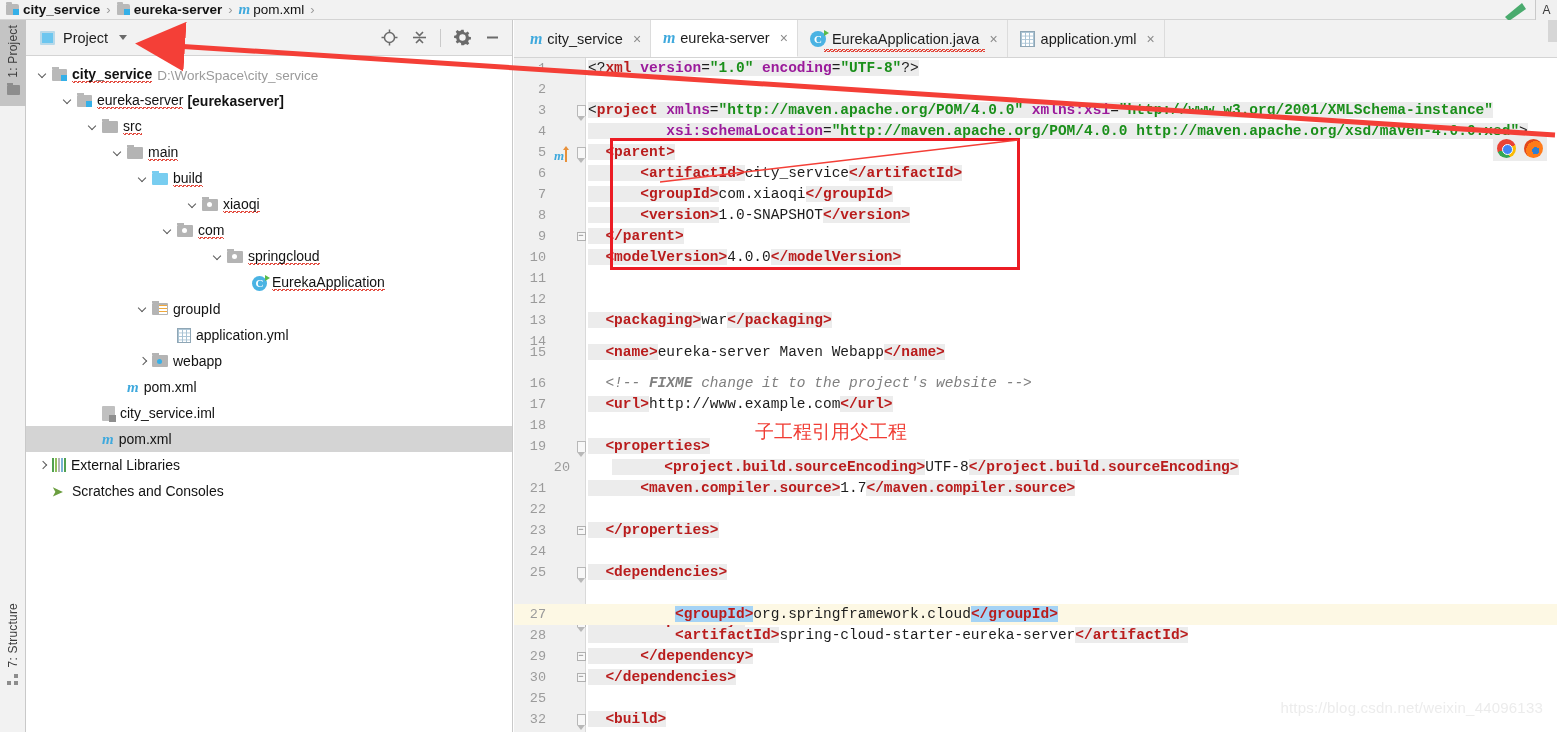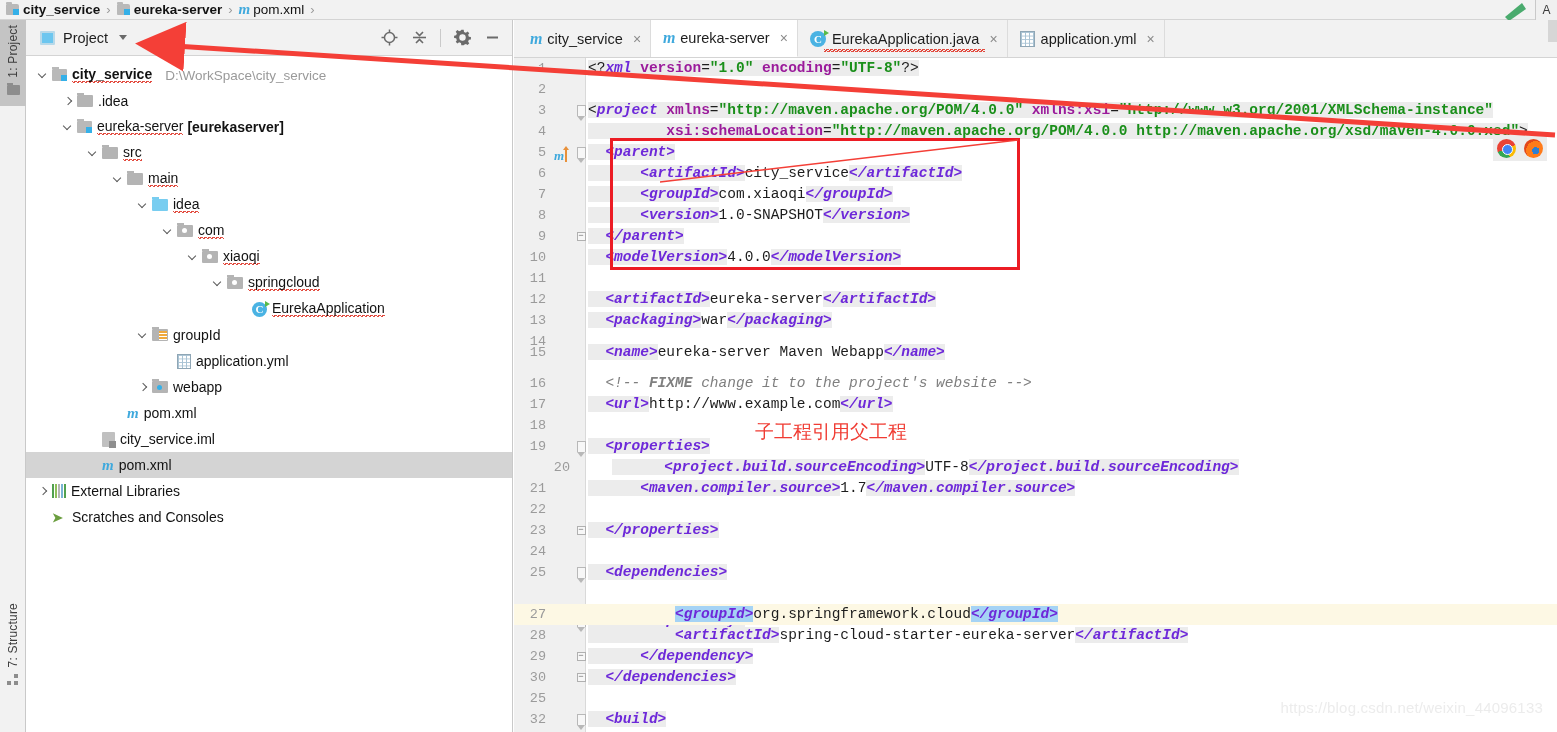--- a/index.html
+++ b/index.html
@@ -143,21 +143,21 @@
   .chev::before {
     content: ""; position: absolute; left: 1px; top: 1px;
     width: 5px; height: 5px;
     border-right: 1.7px solid #5a5a5a;
     border-bottom: 1.7px solid #5a5a5a;
     transform: rotate(-45deg);
   }
   .chev.down::before { transform: rotate(45deg); left: 0px; top: 0px; }
   .tlabel { color: #121212; }
   .tlabel.bold { font-weight: bold; }
-  .tpath { color: #9a9a9a; margin-left: 13px; font-size: 13.5px; }
+  .tpath { color: #9a9a9a; margin-left: 5px; font-size: 13.5px; }
   .tsuffix { font-weight: bold; color: #121212; margin-left: 4px; }
   .ico { flex: none; display: inline-block; margin-right: 5px; position: relative; }
 
   .ico-folder-mod { width: 15px; height: 12px; background: #b9b9b9; border-radius: 1px; }
   .ico-folder-mod::before {
     content: ""; position: absolute; left: 0; top: -2px; width: 7px; height: 2px; background: #b9b9b9;
   }
   .ico-folder-mod::after {
     content: ""; position: absolute; right: 0; bottom: 0; width: 6px; height: 6px; background: #35b0e8;
   }
@@ -319,21 +319,21 @@
   }
   .line.cur { background: #fdf8e4; }
   .ln {
     position: absolute; left: 0; width: 32px; text-align: right;
     color: #9b9b9b; font-size: 13.5px; font-family: "Liberation Mono", monospace;
   }
   .code {
     position: absolute; left: 74px; white-space: pre;
   }
   .hl-bg { background: #ececec; }
-  .t-tag { color: #6d28d9; font-weight: bold; font-style: italic; }
+  .t-tag { color: #b91c1c; font-weight: bold; }
   .t-attr { color: #9b1b9b; font-weight: bold; }
   .t-val { color: #1a8f1a; font-weight: bold; }
   .t-txt { color: #1d1d1d; }
   .t-cmt { color: #7f7f7f; font-style: italic; }
   .t-cmt-b { color: #7f7f7f; font-style: italic; font-weight: bold; }
   .t-punct { color: #1d1d1d; }
   .sel { background: #a5d3f5; }
   .fold-icon {
     position: absolute; left: 62px; width: 10px; height: 21px;
     display: flex; align-items: center; justify-content: center;
@@ -524,28 +524,20 @@
           <span class="tw">
             <span class="chev down"></span>
           </span>
           <span class="ico ico-folder-mod"></span>
           <span class="tlabel bold squiggle">city_service</span>
           <span class="tpath">D:\WorkSpace\city_service</span>
         </div>
         <div class="trow">
           <span style="display: inline-block; flex: 0 0 auto; width: 33px;"></span>
           <span class="tw">
-            <span class="chev"></span>
-          </span>
-          <span class="ico ico-folder-gray"></span>
-          <span class="tlabel">.idea</span>
-        </div>
-        <div class="trow">
-          <span style="display: inline-block; flex: 0 0 auto; width: 33px;"></span>
-          <span class="tw">
             <span class="chev down"></span>
           </span>
           <span class="ico ico-folder-mod"></span>
           <span class="tlabel squiggle">eureka-server</span>
           <span class="tsuffix">[eurekaserver]</span>
         </div>
         <div class="trow">
           <span style="display: inline-block; flex: 0 0 auto; width: 58px;"></span>
           <span class="tw">
             <span class="chev down"></span>
@@ -560,37 +552,37 @@
           </span>
           <span class="ico ico-folder-gray"></span>
           <span class="tlabel squiggle">main</span>
         </div>
         <div class="trow">
           <span style="display: inline-block; flex: 0 0 auto; width: 108px;"></span>
           <span class="tw">
             <span class="chev down"></span>
           </span>
           <span class="ico ico-folder-blue"></span>
-          <span class="tlabel squiggle">idea</span>
+          <span class="tlabel squiggle">build</span>
+        </div>
+        <div class="trow">
+          <span style="display: inline-block; flex: 0 0 auto; width: 158px;"></span>
+          <span class="tw">
+            <span class="chev down"></span>
+          </span>
+          <span class="ico ico-folder-pkg"></span>
+          <span class="tlabel squiggle">xiaoqi</span>
         </div>
         <div class="trow">
           <span style="display: inline-block; flex: 0 0 auto; width: 133px;"></span>
           <span class="tw">
             <span class="chev down"></span>
           </span>
           <span class="ico ico-folder-pkg"></span>
           <span class="tlabel squiggle">com</span>
-        </div>
-        <div class="trow">
-          <span style="display: inline-block; flex: 0 0 auto; width: 158px;"></span>
-          <span class="tw">
-            <span class="chev down"></span>
-          </span>
-          <span class="ico ico-folder-pkg"></span>
-          <span class="tlabel squiggle">xiaoqi</span>
         </div>
         <div class="trow">
           <span style="display: inline-block; flex: 0 0 auto; width: 183px;"></span>
           <span class="tw">
             <span class="chev down"></span>
           </span>
           <span class="ico ico-folder-pkg"></span>
           <span class="tlabel squiggle">springcloud</span>
         </div>
         <div class="trow">
@@ -689,21 +681,21 @@
           <div class="line" style="top: 21px; position: absolute; left: 0px; right: 0px;"><span class="ln">2</span><span class="code"></span></div>
           <div class="line" style="top: 42px; position: absolute; left: 0px; right: 0px;"><span class="ln">3</span><span class="fold-icon"><span class="fold-v"></span></span><span class="code"><span class="t-punct hl-bg">&lt;</span><span class="t-tag hl-bg">project</span><span class="t-punct hl-bg"> </span><span class="t-attr hl-bg">xmlns</span><span class="t-punct hl-bg">=</span><span class="t-val hl-bg">"http://maven.apache.org/POM/4.0.0"</span><span class="t-punct hl-bg"> </span><span class="t-attr hl-bg">xmlns:xsi</span><span class="t-punct hl-bg">=</span><span class="t-val hl-bg">"http://www.w3.org/2001/XMLSchema-instance"</span></span></div>
           <div class="line" style="top: 63px; position: absolute; left: 0px; right: 0px;"><span class="ln">4</span><span class="code"><span class="t-punct hl-bg">         </span><span class="t-attr hl-bg">xsi:schemaLocation</span><span class="t-punct hl-bg">=</span><span class="t-val hl-bg">"http://maven.apache.org/POM/4.0.0 http://maven.apache.org/xsd/maven-4.0.0.xsd"</span><span class="t-punct hl-bg">&gt;</span></span></div>
           <div class="line" style="top: 84px; position: absolute; left: 0px; right: 0px;"><span class="ln">5</span><span class="maven-marker"><span class="m">m</span><span class="arrow"></span></span><span class="fold-icon"><span class="fold-v"></span></span><span class="code"><span class="t-tag hl-bg">  &lt;parent&gt;</span></span></div>
           <div class="line" style="top: 105px; position: absolute; left: 0px; right: 0px;"><span class="ln">6</span><span class="code"><span class="t-tag hl-bg">      &lt;artifactId&gt;</span><span class="t-txt">city_service</span><span class="t-tag hl-bg">&lt;/artifactId&gt;</span></span></div>
           <div class="line" style="top: 126px; position: absolute; left: 0px; right: 0px;"><span class="ln">7</span><span class="code"><span class="t-tag hl-bg">      &lt;groupId&gt;</span><span class="t-txt">com.xiaoqi</span><span class="t-tag hl-bg">&lt;/groupId&gt;</span></span></div>
           <div class="line" style="top: 147px; position: absolute; left: 0px; right: 0px;"><span class="ln">8</span><span class="code"><span class="t-tag hl-bg">      &lt;version&gt;</span><span class="t-txt">1.0-SNAPSHOT</span><span class="t-tag hl-bg">&lt;/version&gt;</span></span></div>
           <div class="line" style="top: 168px; position: absolute; left: 0px; right: 0px;"><span class="ln">9</span><span class="fold-icon"><span class="fold-box">−</span></span><span class="code"><span class="t-tag hl-bg">  &lt;/parent&gt;</span></span></div>
           <div class="line" style="top: 189px; position: absolute; left: 0px; right: 0px;"><span class="ln">10</span><span class="code"><span class="t-tag hl-bg">  &lt;modelVersion&gt;</span><span class="t-txt">4.0.0</span><span class="t-tag hl-bg">&lt;/modelVersion&gt;</span></span></div>
           <div class="line" style="top: 210px; position: absolute; left: 0px; right: 0px;"><span class="ln">11</span><span class="code"></span></div>
-          <div class="line" style="top: 231px; position: absolute; left: 0px; right: 0px;"><span class="ln">12</span><span class="code"><span class="t-tag hl-bg">  &lt;artifactId&gt;</span><span class="t-txt">eureka-server</span><span class="t-tag hl-bg">&lt;/artifactId&gt;</span></span></div>
+          <div class="line" style="top: 231px; position: absolute; left: 0px; right: 0px;"><span class="ln">12</span></div>
           <div class="line" style="top: 252px; position: absolute; left: 0px; right: 0px;"><span class="ln">13</span><span class="code"><span class="t-tag hl-bg">  &lt;packaging&gt;</span><span class="t-txt">war</span><span class="t-tag hl-bg">&lt;/packaging&gt;</span></span></div>
           <div class="line" style="top: 273px; position: absolute; left: 0px; right: 0px;"><span class="ln">14</span><span class="code"></span></div>
           <div class="line" style="top: 284px; position: absolute; left: 0px; right: 0px;"><span class="ln">15</span><span class="code"><span class="t-tag hl-bg">  &lt;name&gt;</span><span class="t-txt">eureka-server Maven Webapp</span><span class="t-tag hl-bg">&lt;/name&gt;</span></span></div>
           <div class="line" style="top: 315px; position: absolute; left: 0px; right: 0px;"><span class="ln">16</span><span class="code"><span class="t-cmt">  &lt;!-- </span><span class="t-cmt-b">FIXME</span><span class="t-cmt"> change it to the project's website --&gt;</span></span></div>
           <div class="line" style="top: 336px; position: absolute; left: 0px; right: 0px;"><span class="ln">17</span><span class="code"><span class="t-tag hl-bg">  &lt;url&gt;</span><span class="t-txt">http://www.example.com</span><span class="t-tag hl-bg">&lt;/url&gt;</span></span></div>
           <div class="line" style="top: 357px; position: absolute; left: 0px; right: 0px;"><span class="ln">18</span><span class="code"></span></div>
           <div class="line" style="top: 378px; position: absolute; left: 0px; right: 0px;"><span class="ln">19</span><span class="fold-icon"><span class="fold-v"></span></span><span class="code"><span class="t-tag hl-bg">  &lt;properties&gt;</span></span></div>
           <div class="line" style="top: 399px; position: absolute; left: 0px; right: 0px; margin-left: 24px;"><span class="ln">20</span><span class="code"><span class="t-tag hl-bg">      &lt;project.build.sourceEncoding&gt;</span><span class="t-txt">UTF-8</span><span class="t-tag hl-bg">&lt;/project.build.sourceEncoding&gt;</span></span></div>
           <div class="line" style="top: 420px; position: absolute; left: 0px; right: 0px;"><span class="ln">21</span><span class="code"><span class="t-tag hl-bg">      &lt;maven.compiler.source&gt;</span><span class="t-txt">1.7</span><span class="t-tag hl-bg">&lt;/maven.compiler.source&gt;</span></span></div>
           <div class="line" style="top: 441px; position: absolute; left: 0px; right: 0px;"><span class="ln">22</span></div>

